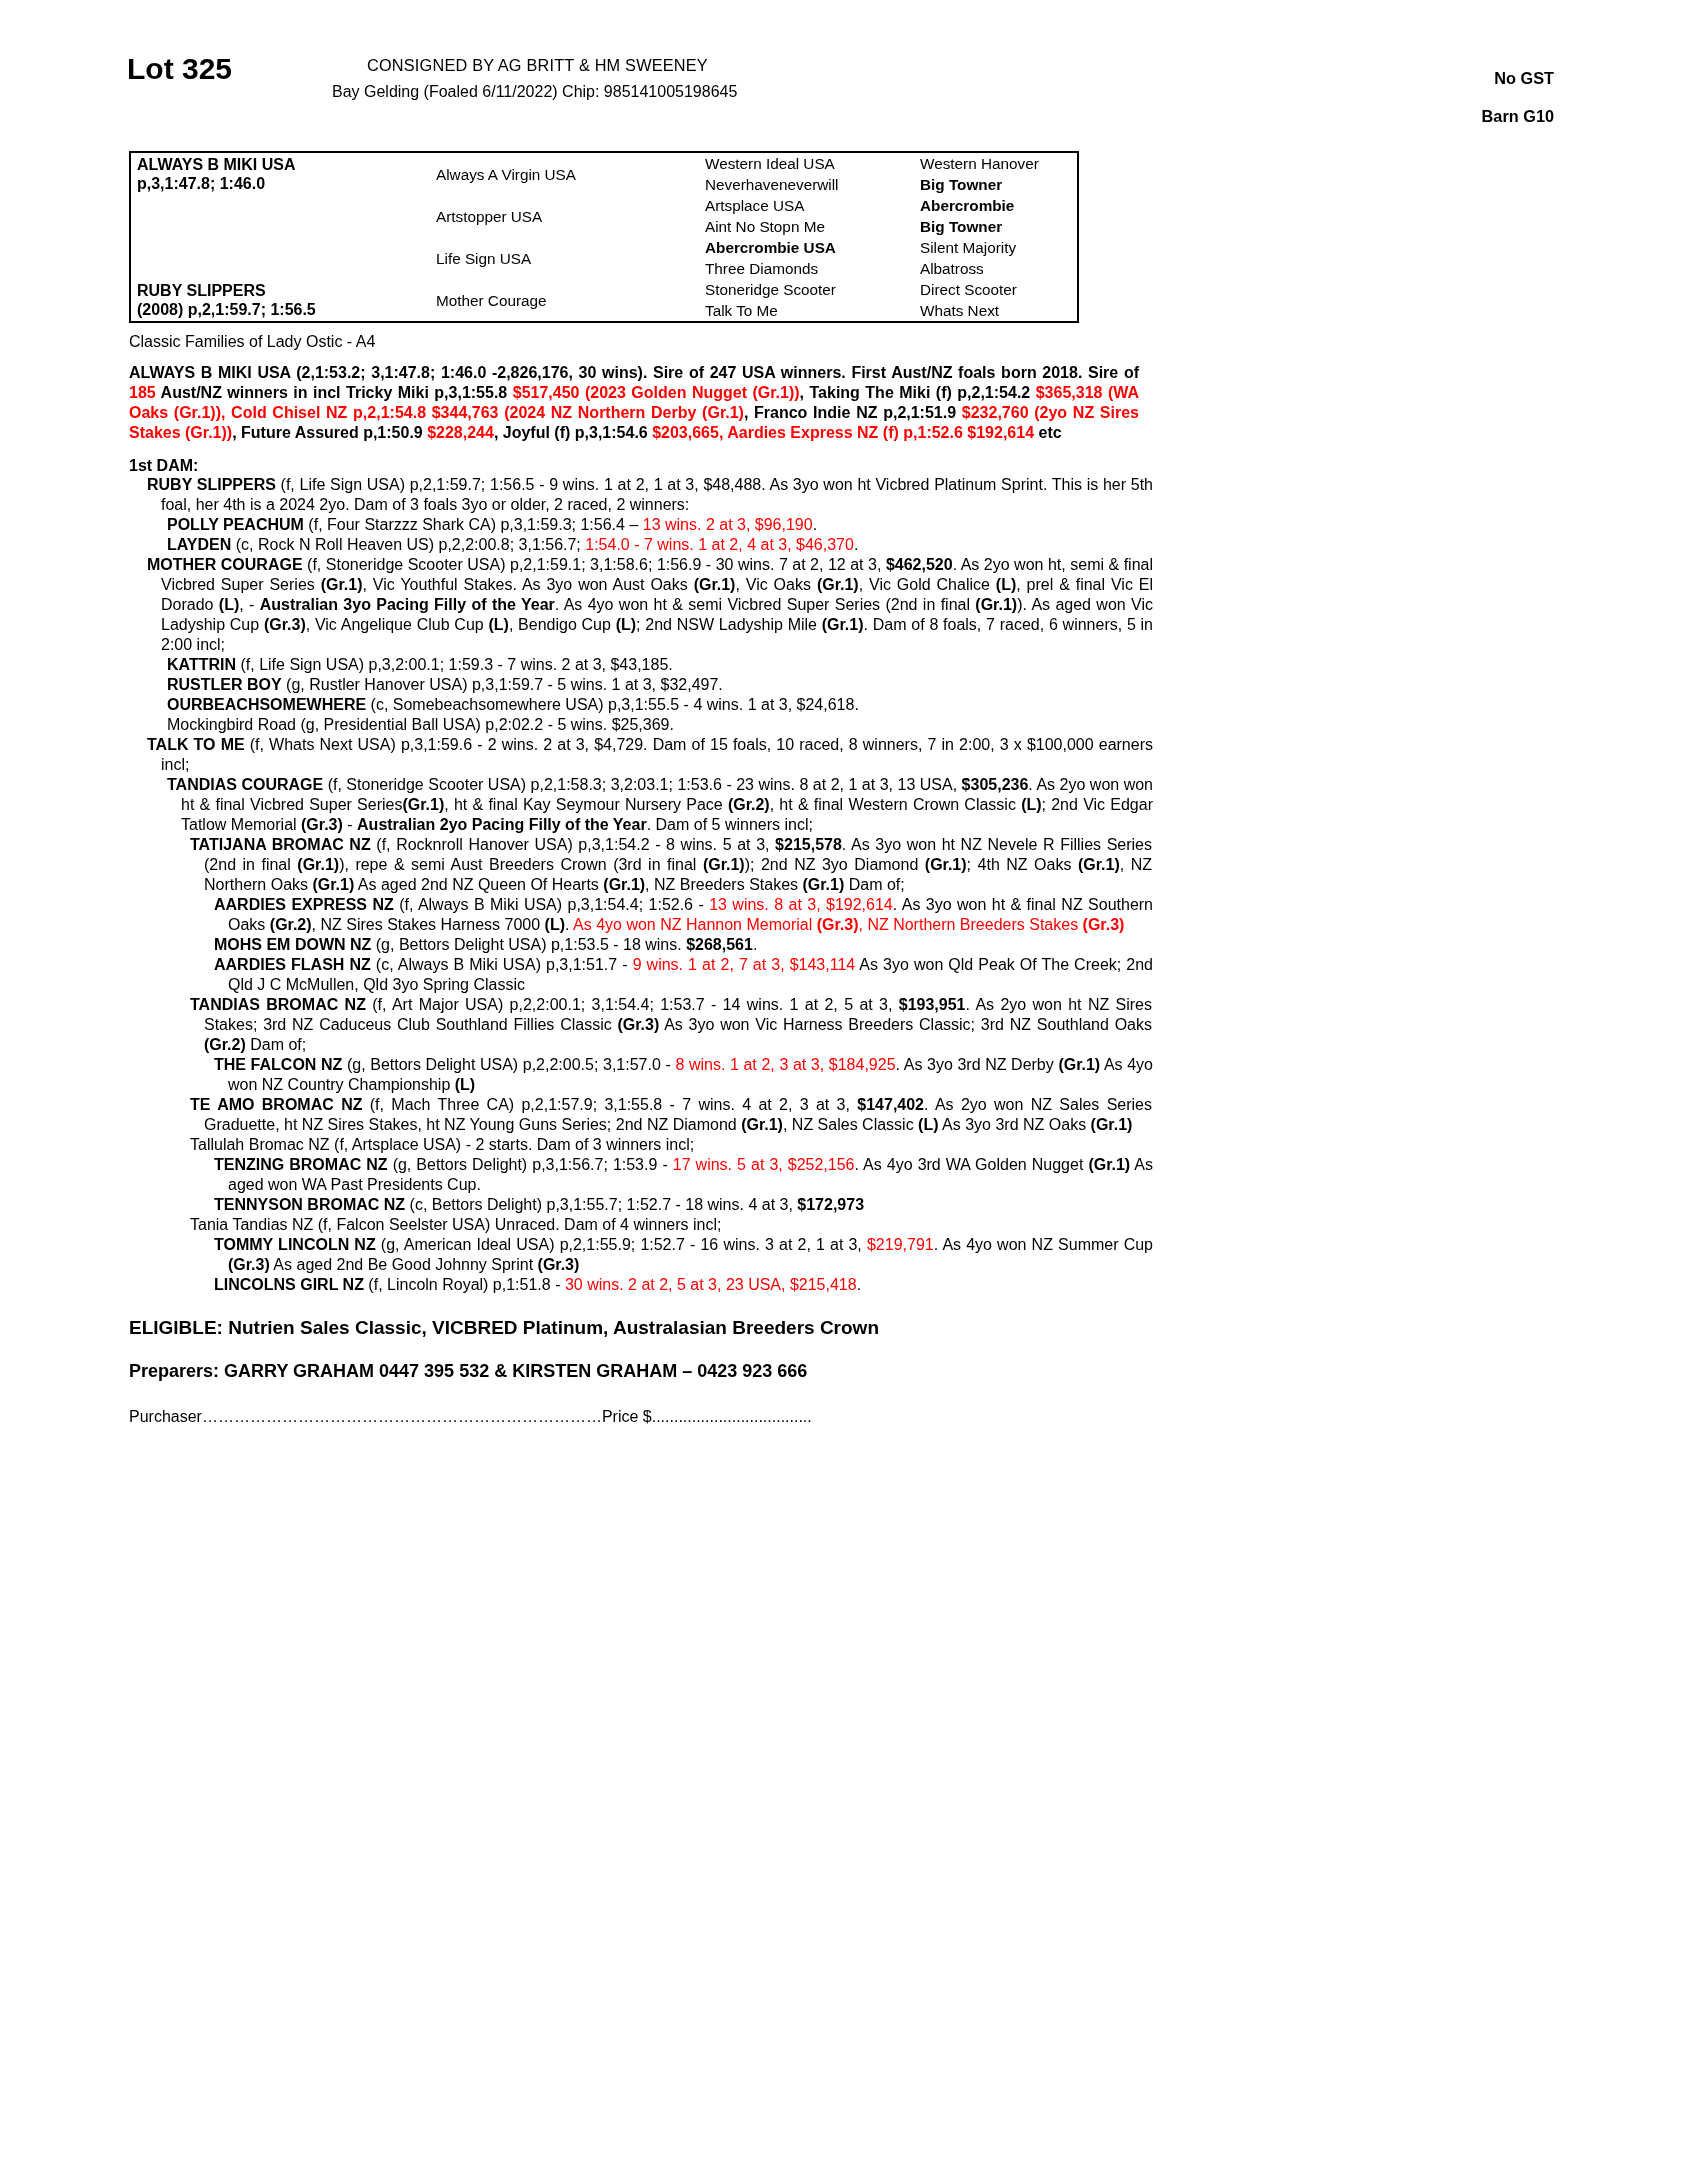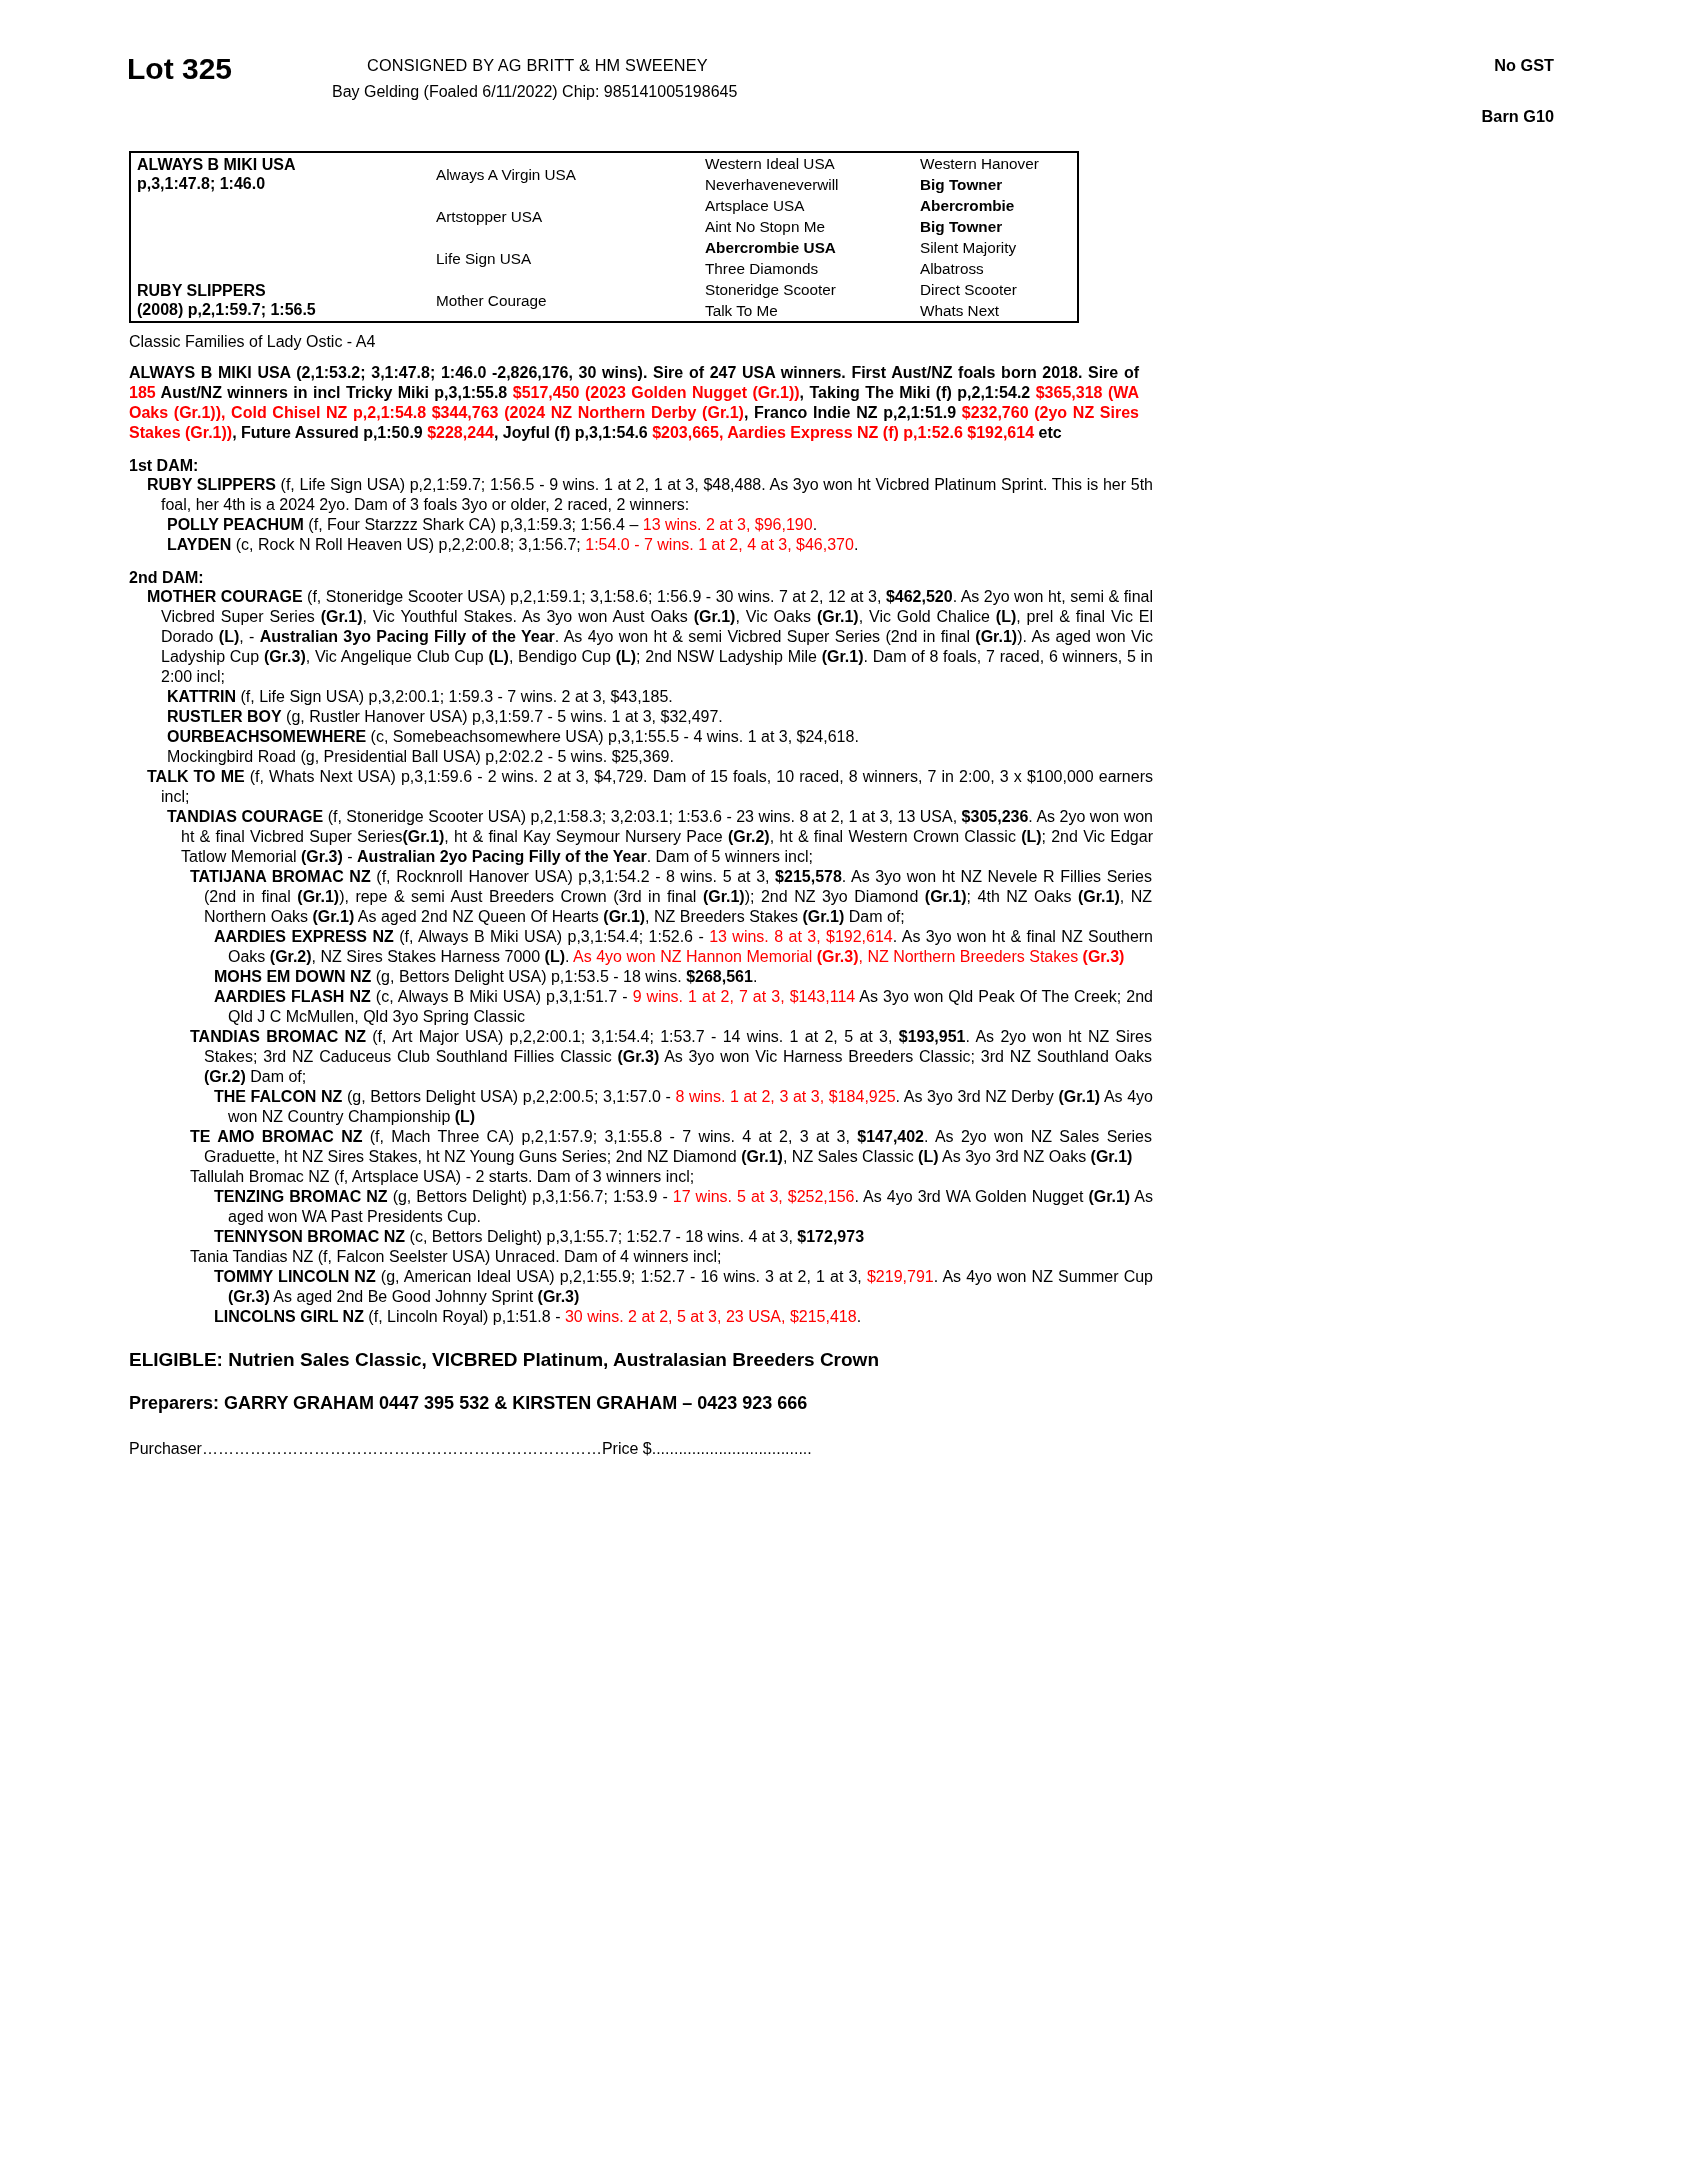--- a/index.html
+++ b/index.html
@@ -43,21 +43,21 @@
   }
   .subline {
     position: absolute;
     left: 213px;
     top: 39px;
     font-size: 16px;
   }
   .no-gst {
     position: absolute;
     right: 10px;
-    top: 12px;
+    top: 25px;
     font-size: 16.3px;
     font-weight: bold;
   }
   .barn {
     position: absolute;
     right: 10px;
     top: 63px;
     font-size: 16.3px;
     font-weight: bold;
   }
@@ -225,21 +225,20 @@
 
   <div class="classic">Classic Families of Lady Ostic - A4</div>
 
   <div class="para bold" id="sire-para"><span>ALWAYS B MIKI USA (2,1:53.2; 3,1:47.8; 1:46.0 -2,826,176, 30 wins). Sire of 247 USA winners. First Aust/NZ foals born 2018. Sire of </span><span class="red">185</span><span> Aust/NZ winners in incl Tricky Miki p,3,1:55.8 </span><span class="red">$517,450 (2023 Golden Nugget (Gr.1))</span><span>, Taking The Miki (f) p,2,1:54.2 </span><span class="red">$365,318 (WA Oaks (Gr.1)), Cold Chisel NZ p,2,1:54.8 $344,763 (2024 NZ Northern Derby (Gr.1)</span><span>, Franco Indie NZ p,2,1:51.9 </span><span class="red">$232,760 (2yo NZ Sires Stakes (Gr.1))</span><span>, Future Assured p,1:50.9 </span><span class="red">$228,244</span><span>, Joyful (f) p,3,1:54.6 </span><span class="red">$203,665, Aardies Express NZ (f) p,1:52.6 $192,614</span><span> etc</span></div>
 
   <div id="dams-container">
       <div class="damhdr">1st DAM:</div>
       <div class="lvl1"><span class="nm">RUBY SLIPPERS</span><span> (f, Life Sign USA) p,2,1:59.7; 1:56.5 - 9 wins. 1 at 2, 1 at 3, $48,488. As 3yo won ht Vicbred Platinum Sprint. This is her 5th foal, her 4th is a 2024 2yo. Dam of 3 foals 3yo or older, 2 raced, 2 winners:</span></div>
       <div class="lvl2"><span class="nm">POLLY PEACHUM</span><span> (f, Four Starzzz Shark CA) p,3,1:59.3; 1:56.4 – </span><span class="red">13 wins. 2 at 3, $96,190</span><span>.</span></div>
       <div class="lvl2"><span class="nm">LAYDEN</span><span> (c, Rock N Roll Heaven US) p,2,2:00.8; 3,1:56.7; </span><span class="red">1:54.0 - 7 wins. 1 at 2, 4 at 3, $46,370</span><span>.</span></div>
-      <div class="damhdr">2nd DAM:</div>
       <div class="lvl1"><span class="nm">MOTHER COURAGE</span><span> (f, Stoneridge Scooter USA) p,2,1:59.1; 3,1:58.6; 1:56.9 - 30 wins. 7 at 2, 12 at 3, </span><span class="nm">$462,520</span><span>. As 2yo won ht, semi &amp; final Vicbred Super Series </span><span class="nm">(Gr.1)</span><span>, Vic Youthful Stakes. As 3yo won Aust Oaks </span><span class="nm">(Gr.1)</span><span>, Vic Oaks </span><span class="nm">(Gr.1)</span><span>, Vic Gold Chalice </span><span class="nm">(L)</span><span>, prel &amp; final Vic El Dorado </span><span class="nm">(L)</span><span>, - </span><span class="nm">Australian 3yo Pacing Filly of the Year</span><span>. As 4yo won ht &amp; semi Vicbred Super Series (2nd in final </span><span class="nm">(Gr.1)</span><span>). As aged won Vic Ladyship Cup </span><span class="nm">(Gr.3)</span><span>, Vic Angelique Club Cup </span><span class="nm">(L)</span><span>, Bendigo Cup </span><span class="nm">(L)</span><span>; 2nd NSW Ladyship Mile </span><span class="nm">(Gr.1)</span><span>. Dam of 8 foals, 7 raced, 6 winners, 5 in 2:00 incl;</span></div>
       <div class="lvl2"><span class="nm">KATTRIN</span><span> (f, Life Sign USA) p,3,2:00.1; 1:59.3 - 7 wins. 2 at 3, $43,185.</span></div>
       <div class="lvl2"><span class="nm">RUSTLER BOY</span><span> (g, Rustler Hanover USA) p,3,1:59.7 - 5 wins. 1 at 3, $32,497.</span></div>
       <div class="lvl2"><span class="nm">OURBEACHSOMEWHERE</span><span> (c, Somebeachsomewhere USA) p,3,1:55.5 - 4 wins. 1 at 3, $24,618.</span></div>
       <div class="lvl2"><span>Mockingbird Road (g, Presidential Ball USA) p,2:02.2 - 5 wins. $25,369.</span></div>
       <div class="lvl1"><span class="nm">TALK TO ME</span><span> (f, Whats Next USA) p,3,1:59.6 - 2 wins. 2 at 3, $4,729. Dam of 15 foals, 10 raced, 8 winners, 7 in 2:00, 3 x $100,000 earners incl;</span></div>
       <div class="lvl2"><span class="nm">TANDIAS COURAGE</span><span> (f, Stoneridge Scooter USA) p,2,1:58.3; 3,2:03.1; 1:53.6 - 23 wins. 8 at 2, 1 at 3, 13 USA, </span><span class="nm">$305,236</span><span>. As 2yo won won ht &amp; final Vicbred Super Series</span><span class="nm">(Gr.1)</span><span>, ht &amp; final Kay Seymour Nursery Pace </span><span class="nm">(Gr.2)</span><span>, ht &amp; final Western Crown Classic </span><span class="nm">(L)</span><span>; 2nd Vic Edgar Tatlow Memorial </span><span class="nm">(Gr.3)</span><span> - </span><span class="nm">Australian 2yo Pacing Filly of the Year</span><span>. Dam of 5 winners incl;</span></div>
       <div class="lvl3"><span class="nm">TATIJANA BROMAC NZ</span><span> (f, Rocknroll Hanover USA) p,3,1:54.2 - 8 wins. 5 at 3, </span><span class="nm">$215,578</span><span>. As 3yo won ht NZ Nevele R Fillies Series (2nd in final </span><span class="nm">(Gr.1)</span><span>), repe &amp; semi Aust Breeders Crown (3rd in final </span><span class="nm">(Gr.1)</span><span>); 2nd NZ 3yo Diamond </span><span class="nm">(Gr.1)</span><span>; 4th NZ Oaks </span><span class="nm">(Gr.1)</span><span>, NZ Northern Oaks </span><span class="nm">(Gr.1)</span><span> As aged 2nd NZ Queen Of Hearts </span><span class="nm">(Gr.1)</span><span>, NZ Breeders Stakes </span><span class="nm">(Gr.1)</span><span> Dam of;</span></div>
       <div class="lvl4"><span class="nm">AARDIES EXPRESS NZ</span><span> (f, Always B Miki USA) p,3,1:54.4; 1:52.6 - </span><span class="red">13 wins. 8 at 3, $192,614</span><span>. As 3yo won ht &amp; final NZ Southern Oaks </span><span class="nm">(Gr.2)</span><span>, NZ Sires Stakes Harness 7000 </span><span class="nm">(L)</span><span>. </span><span class="red">As 4yo won NZ Hannon Memorial </span><span class="red nm">(Gr.3)</span><span class="red">, NZ Northern Breeders Stakes </span><span class="red nm">(Gr.3)</span></div>
       <div class="lvl4"><span class="nm">MOHS EM DOWN NZ</span><span> (g, Bettors Delight USA) p,1:53.5 - 18 wins. </span><span class="nm">$268,561</span><span>.</span></div>

